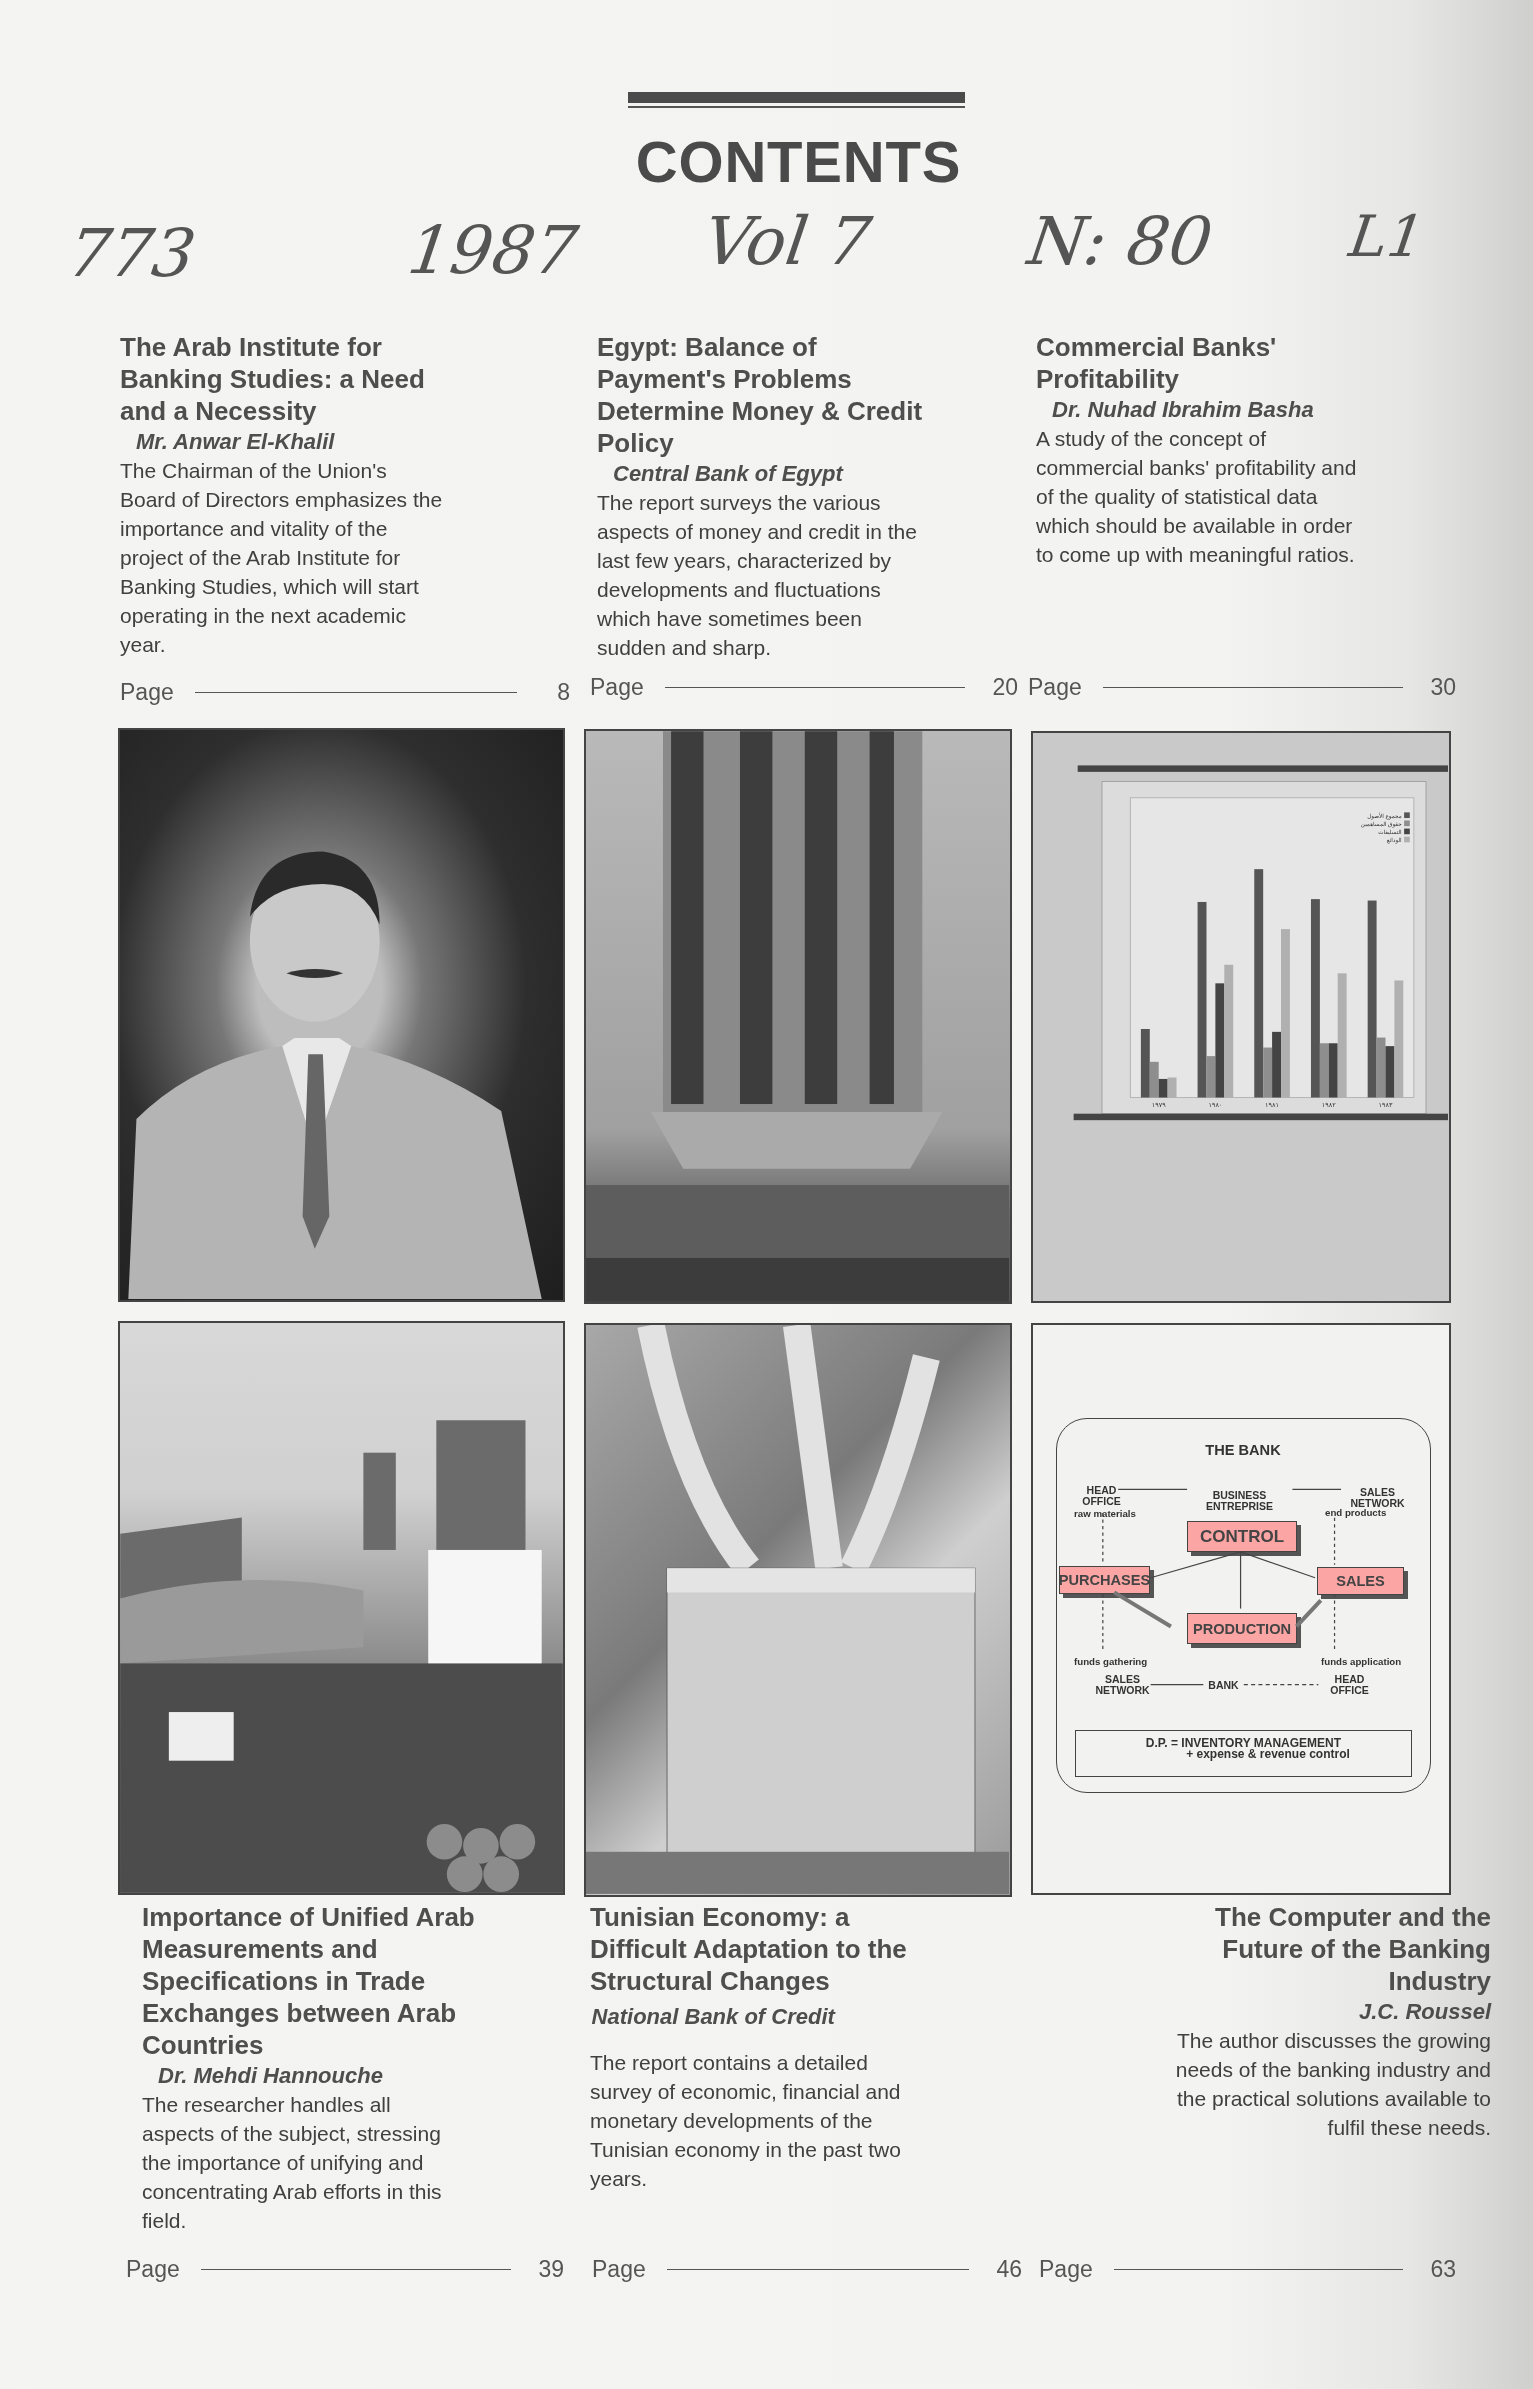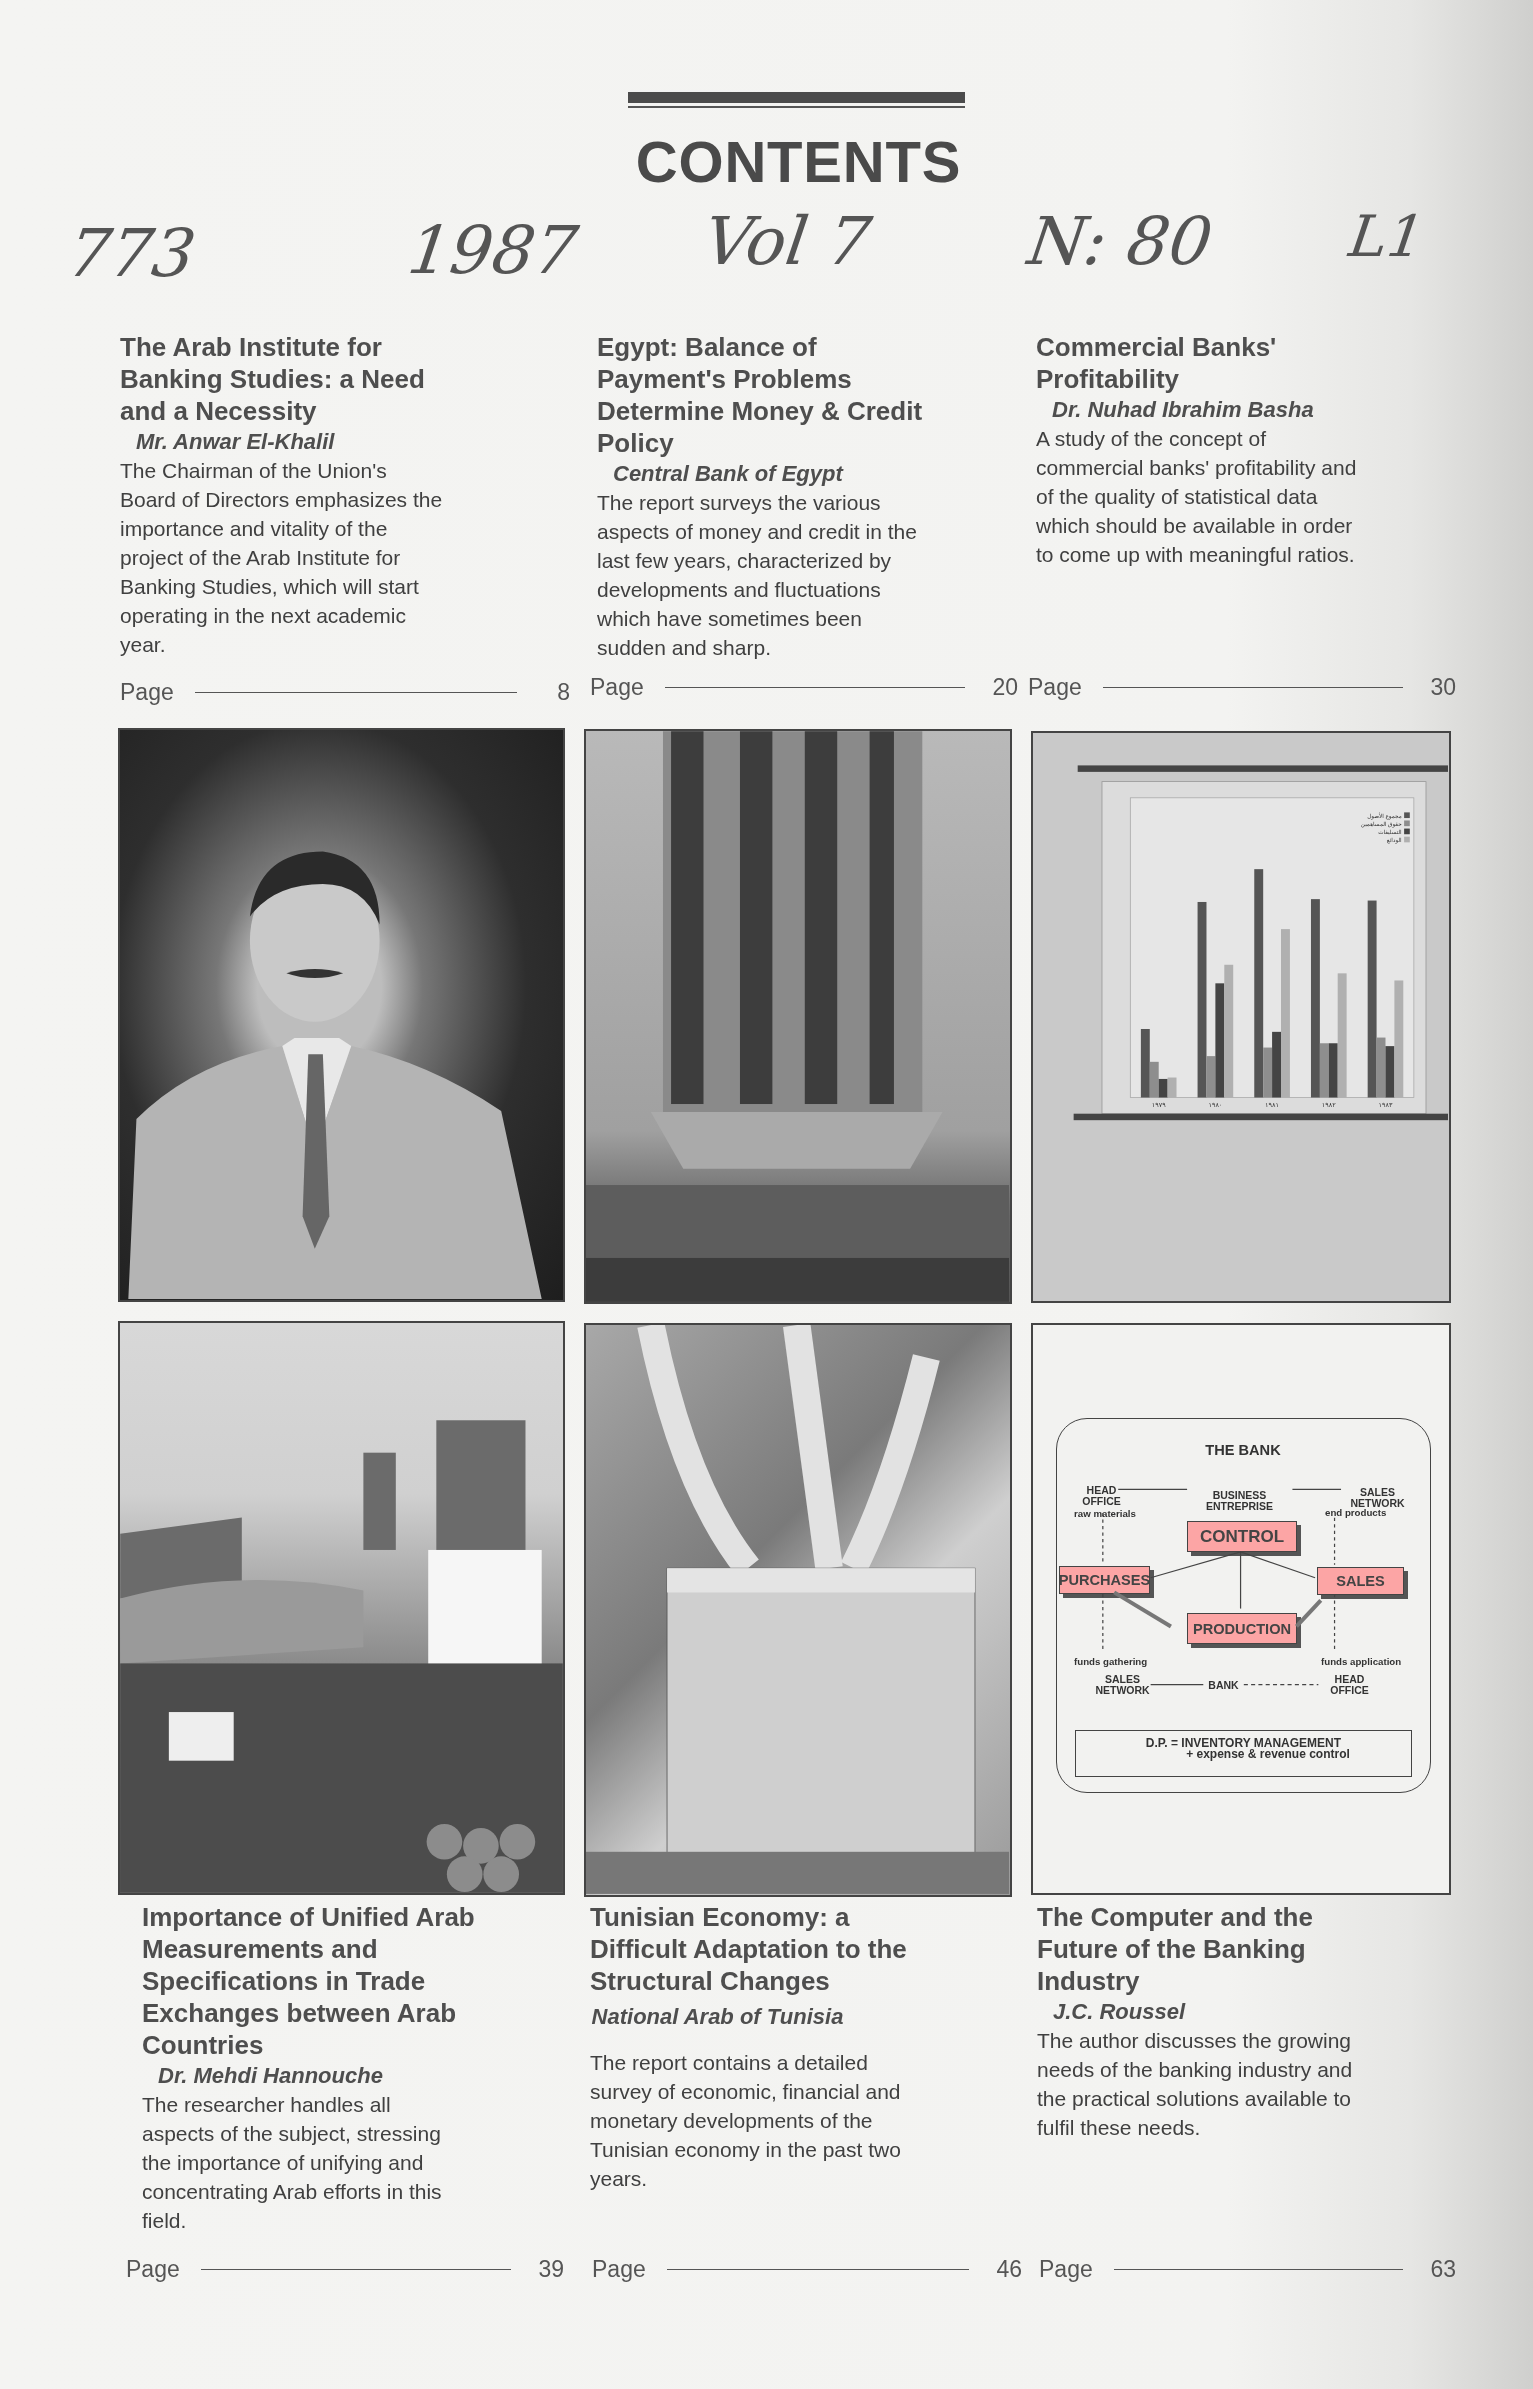--- a/index.html
+++ b/index.html
@@ -289,36 +289,36 @@
   <span class="ln"></span>
   <span class="num">39</span>
 </div>
 
 <div class="abs col" style="left:590px;top:1901px;">
   <div class="title">
     <div>Tunisian Economy: a</div>
     <div>Difficult Adaptation to the</div>
     <div>Structural Changes</div>
   </div>
-  <div class="author" style="padding-left:1.6px;margin-top:4.9px;">National Arab of Tunisia</div>
+  <div class="author" style="padding-left:1.6px;margin-top:4.9px;">National Bank of Credit</div>
   <div class="body" style="margin-top:17px;">
     <div>The report contains a detailed</div>
     <div>survey of economic, financial and</div>
     <div>monetary developments of the</div>
     <div>Tunisian economy in the past two</div>
     <div>years.</div>
   </div>
 </div>
 <div class="abs pageline" style="left:592px;top:2256px;width:430px;">
   <span class="lbl">Page</span>
   <span class="ln"></span>
   <span class="num">46</span>
 </div>
 
-<div class="abs col" style="left:1037px;top:1901px;">
+<div class="abs col" style="left:1037px;top:1901px;text-align:right;">
   <div class="title">
     <div>The Computer and the</div>
     <div>Future of the Banking</div>
     <div>Industry</div>
   </div>
   <div class="author">J.C. Roussel</div>
   <div class="body">
     <div>The author discusses the growing</div>
     <div>needs of the banking industry and</div>
     <div>the practical solutions available to</div>

